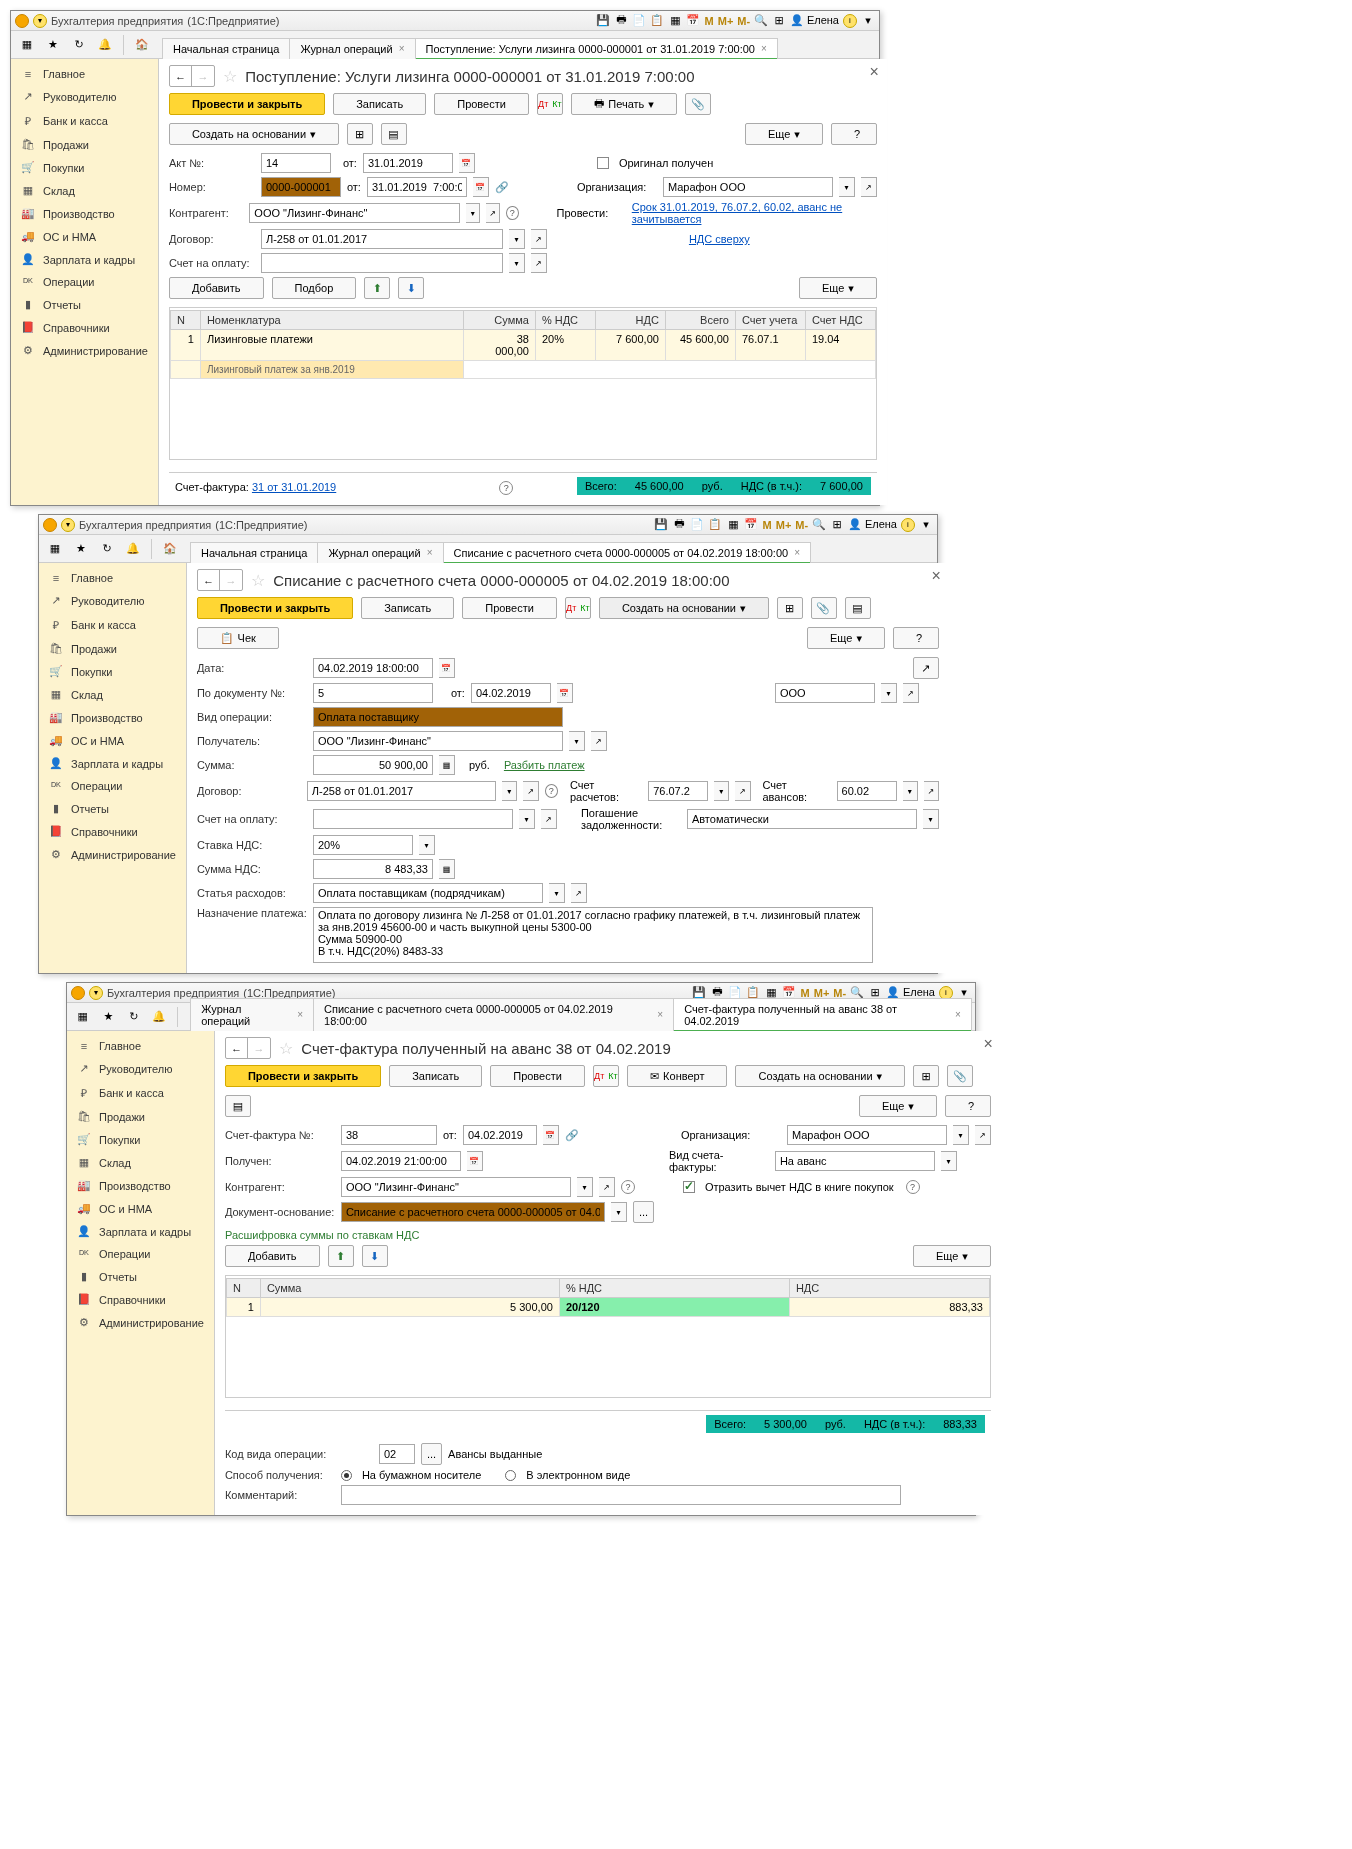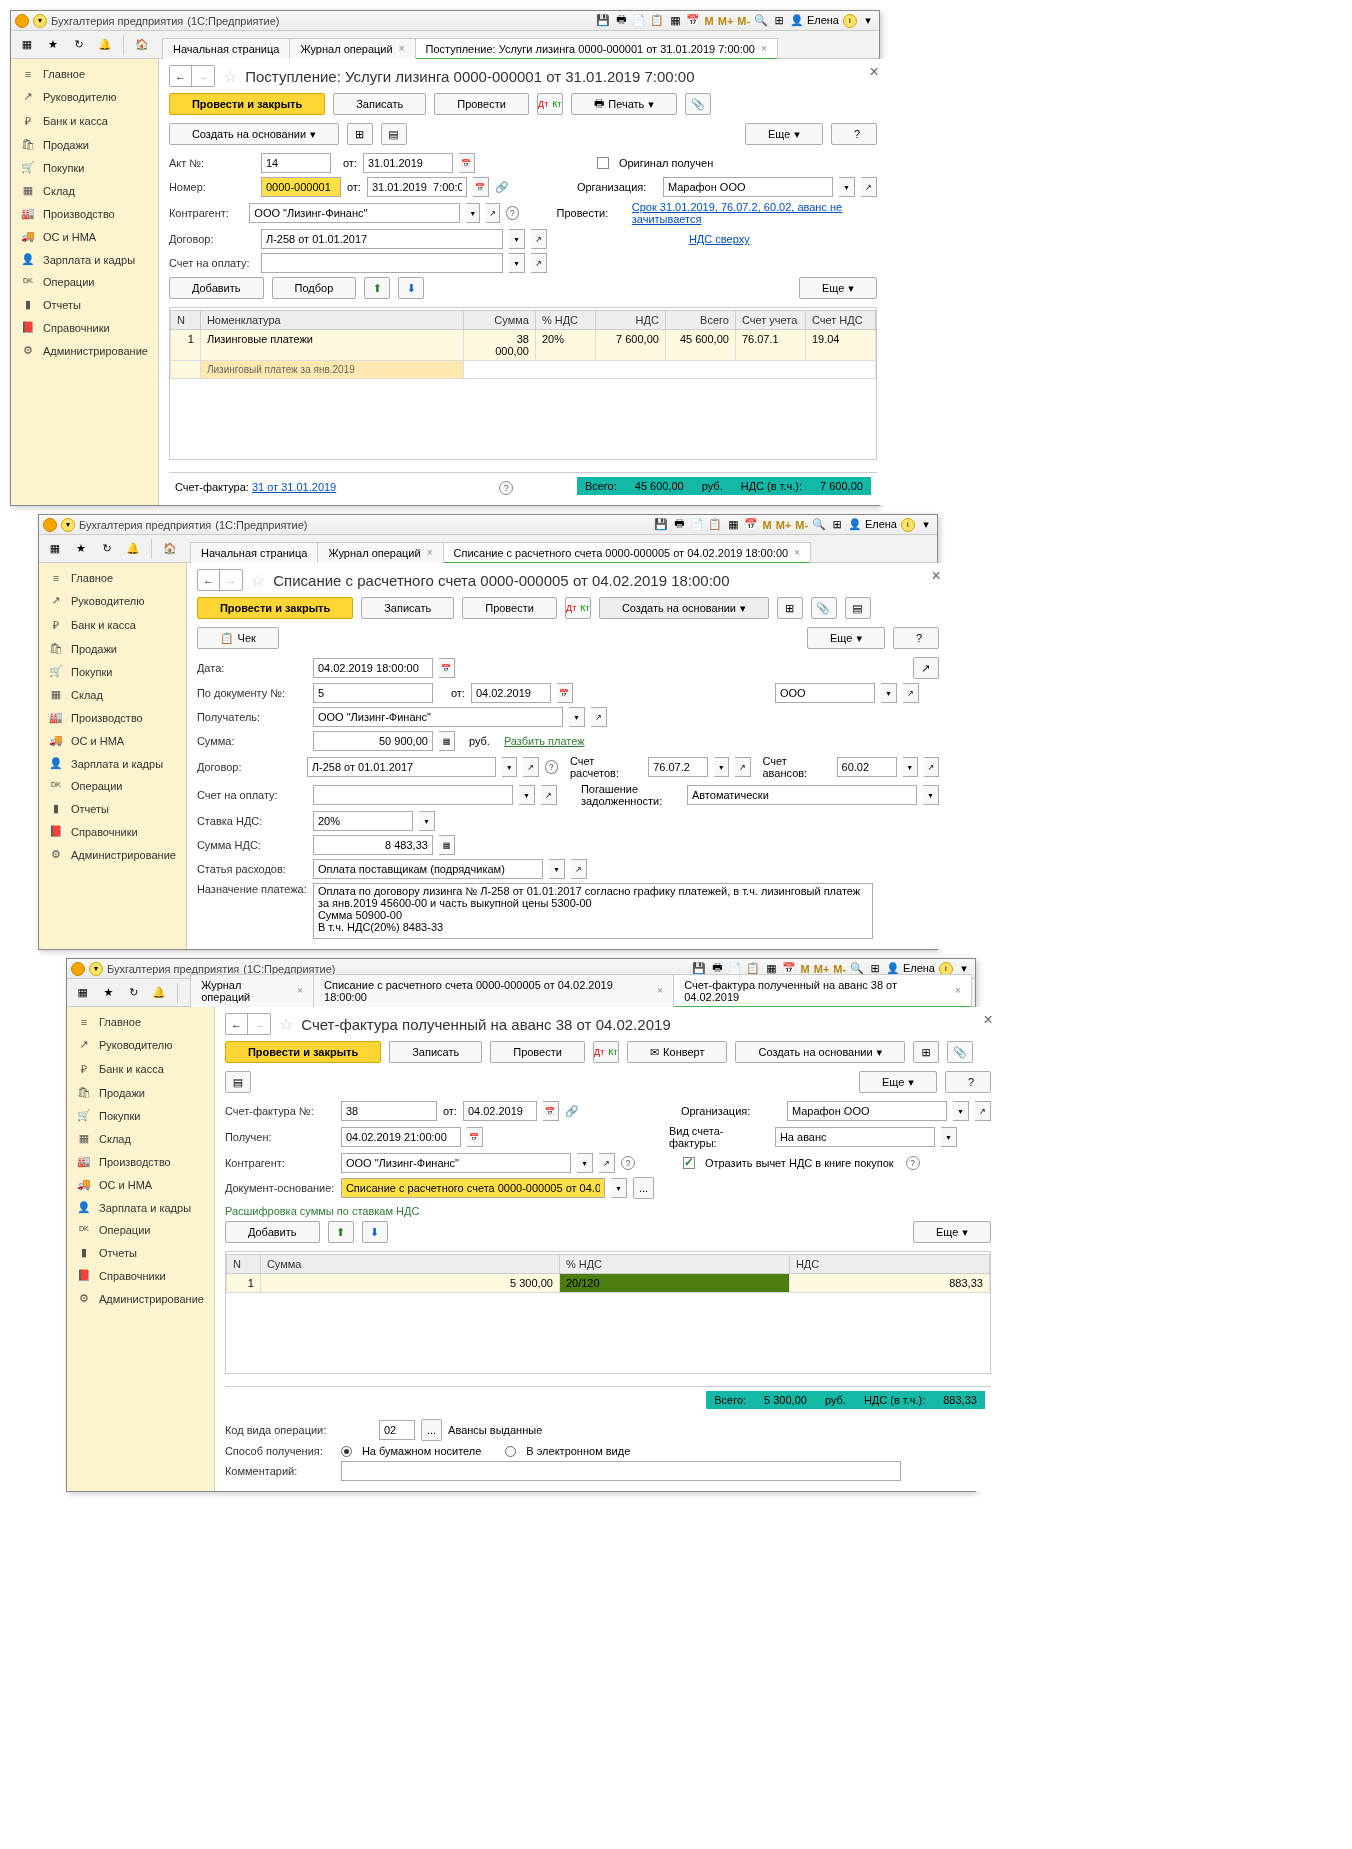--- a/index.html
+++ b/index.html
@@ -33,21 +33,21 @@
 .close-x { position:absolute; right:8px; top:4px; font-size:16px; color:#666; cursor:pointer; }
 .btn-row { display:flex; align-items:center; gap:8px; margin-bottom:8px; flex-wrap:wrap; }
 .btn { border:1px solid #aaa; padding:3px 22px; height:22px; display:inline-flex; align-items:center; background:#f8f8f8; cursor:pointer; border-radius:2px; gap:4px; }
 .btn.yellow { background:#ffd633; border-color:#d4aa00; font-weight:bold; }
 .btn.small { padding:2px 5px; }
 .btn.icon-only { padding:2px; width:26px; justify-content:center; }
 .form-row { display:flex; align-items:center; margin-bottom:4px; gap:6px; }
 .lbl { width:86px; color:#333; }
 .lbl.w110 { width:110px; }
 .inp { border:1px solid #aaa; height:20px; padding:1px 4px; background:#fff; }
-.inp.ro { background:#fde047; }
+.inp.ro { background:#a16207; }
 .dd-arrow { width:16px; height:20px; border:1px solid #aaa; border-left:none; display:inline-flex; align-items:center; justify-content:center; font-size:8px; cursor:pointer; background:#f8f8f8; }
 .link { color:#0050c0; text-decoration:underline; cursor:pointer; }
 .green-link { color:#2e7d32; text-decoration:underline; cursor:pointer; }
 .chk { width:12px; height:12px; border:1px solid #888; display:inline-block; vertical-align:middle; margin-right:4px; position:relative; }
 .chk.checked::after { content:'✓'; position:absolute; top:-3px; left:0; color:#2e7d32; font-size:12px; font-weight:bold; }
 .q-circle { display:inline-block; width:14px; height:14px; border-radius:50%; border:1px solid #888; text-align:center; line-height:12px; font-size:9px; color:#555; cursor:pointer; }
 table.grid { width:100%; border-collapse:collapse; margin-top:2px; }
 table.grid th { background:#eee; border:1px solid #ccc; padding:3px 6px; text-align:left; font-weight:normal; color:#333; }
 table.grid td { border:1px solid #ddd; padding:3px 6px; background:#fff9e0; vertical-align:top; }
 .grid-area { border:1px solid #ccc; min-height:120px; }
@@ -447,20 +447,24 @@
     <input class="inp" style="width: 120px;" value="5">
     <span style="margin-left:12px;">от:</span>
     <input class="inp" style="width: 80px;" value="04.02.2019">
           <span class="dd-arrow">📅</span>
     <span style="width:190px;"></span>
     <input class="inp" style="width: 100px;" value="ООО">
           <span class="dd-arrow">▾</span>
           <span class="dd-arrow">↗</span>
    </div>
    <div class="form-row">
+    <span class="lbl w110">Вид операции:</span>
+    <input class="inp ro" style="width: 250px;" value="Оплата поставщику">
+   </div>
+   <div class="form-row">
     <span class="lbl w110">Получатель:</span>
     <input class="inp" style="width: 250px;" value="ООО &quot;Лизинг-Финанс&quot;">
           <span class="dd-arrow">▾</span>
           <span class="dd-arrow">↗</span>
    </div>
    <div class="form-row">
     <span class="lbl w110">Сумма:</span>
     <input class="inp" style="width: 120px; text-align: right;" value="50 900,00">
           <span class="dd-arrow">▦</span>
     <span style="margin:0 8px;">руб.</span>
@@ -700,21 +704,21 @@
      <tbody>
               <tr>
       <th style="width:34px;">N</th>
       <th>Сумма</th>
       <th style="width:230px;">% НДС</th>
       <th style="width:200px;">НДС</th>
      </tr>
      <tr>
       <td style="text-align:right;">1</td>
       <td style="text-align:right;">5 300,00</td>
-      <td style="background:#4d7c0f;">20/120</td>
+      <td style="background:#86efac;font-weight:bold;">20/120</td>
       <td style="text-align:right;">883,33</td>
      </tr>
     </tbody>
           </table>
     <div style="height:80px;background:#fff;"></div>
    </div>
    <div class="footer-row" style="justify-content:flex-end;">
     <div class="totals">
      <span>Всего:</span>
      <span>5 300,00</span>

